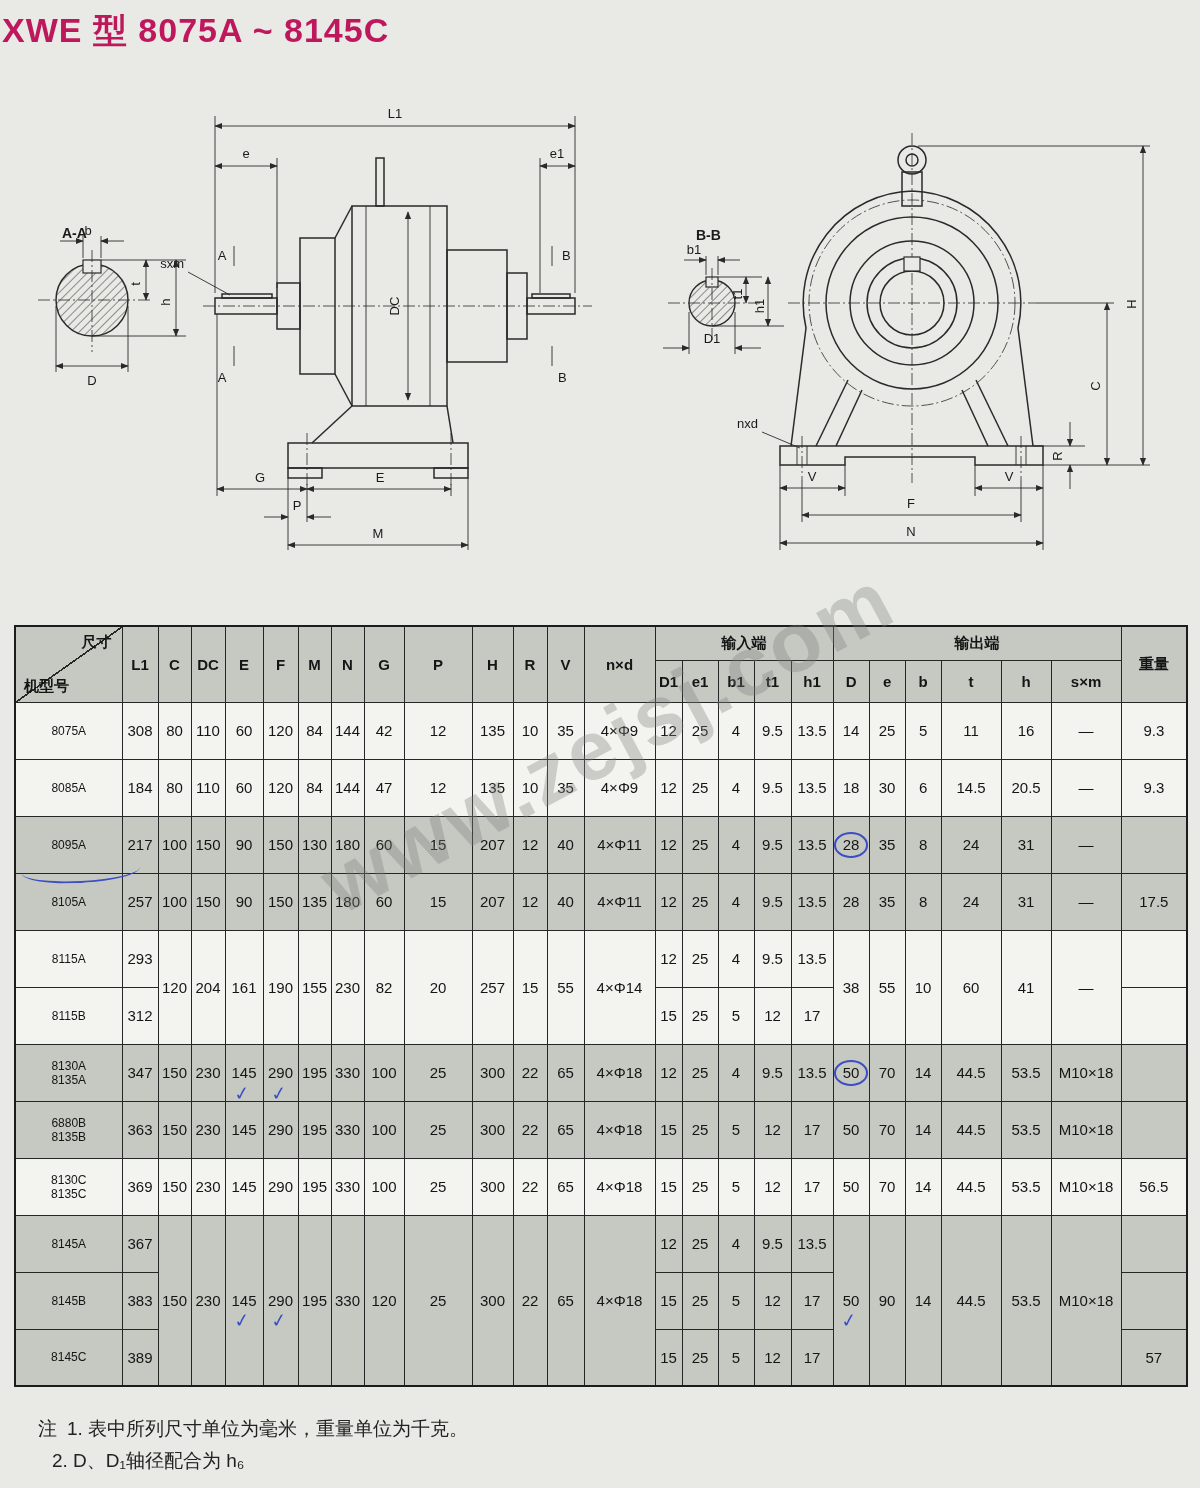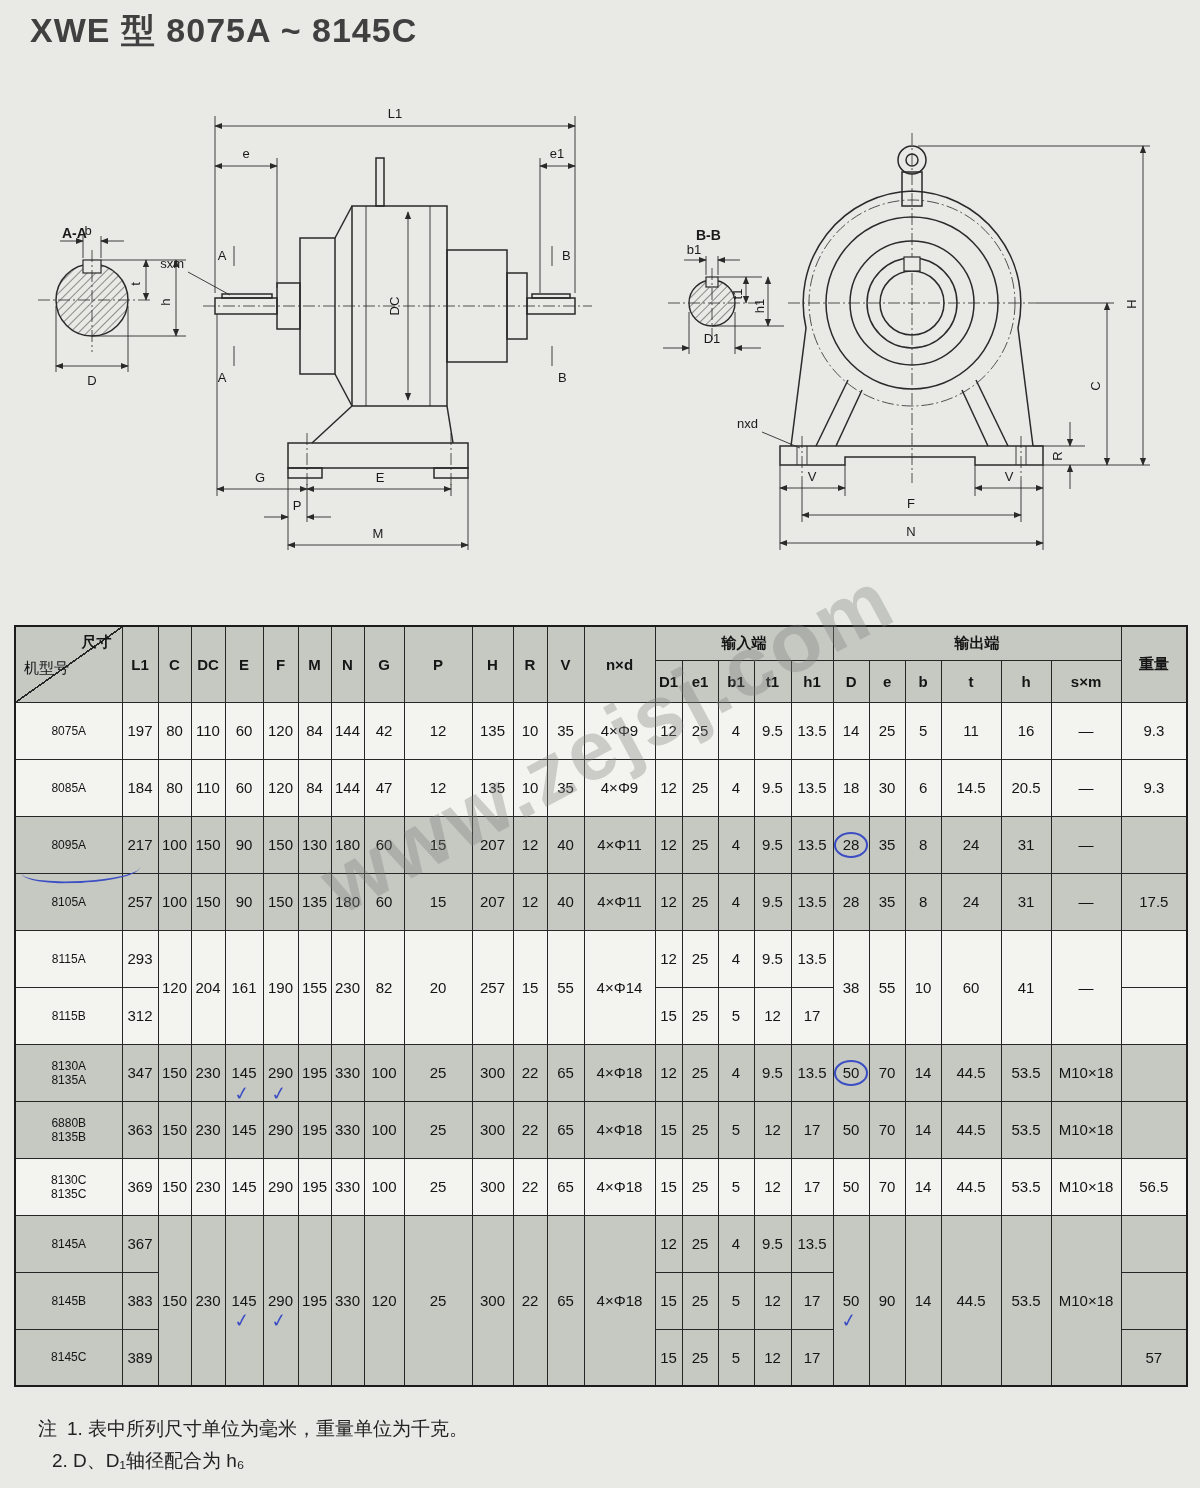--- a/index.html
+++ b/index.html
@@ -2,22 +2,22 @@
 <html style="--page-bg: #e9eae5; --row-gray: #c6c8c2; --row-white: #f3f3ef; --pen-blue: #3b4ec4; --line-dark: #262626;"><head>
 <meta charset="utf-8">
 <style>
   html,body{margin:0;padding:0;}
   body{
     width:1200px;height:1488px;position:relative;overflow:hidden;
     background:var(--page-bg,#e9eae5);
     font-family:"Liberation Sans","DejaVu Sans",sans-serif;color:#151515;
   }
   .page-title{
-    position:absolute;left:30px;top:8px;font-size:34px;font-weight:bold;
-    letter-spacing:1px;color:#404040;
+    position:absolute;left:2px;top:8px;font-size:34px;font-weight:bold;
+    letter-spacing:1px;color:#be185d;
   }
   
   .drawing-wrap{position:absolute;left:0;top:88px;width:1200px;height:528px;}
   svg text{font-family:"Liberation Sans","DejaVu Sans",sans-serif;font-size:13px;fill:#1a1a1a;}
   svg text.sec{font-size:14px;font-weight:bold;}
   .outline{stroke:#2a2a2a;stroke-width:1.5;fill:none;}
   .thin{stroke:#2a2a2a;stroke-width:0.9;fill:none;}
   .cl{stroke:#2a2a2a;stroke-width:0.8;fill:none;stroke-dasharray:12 3 2 3;}
   .keyfill{fill:var(--page-bg,#e9eae5);stroke:#2a2a2a;stroke-width:1.2;}
   
@@ -33,21 +33,21 @@
   tbody tr{height:57px;}
   tbody .row-gray th,tbody .row-gray td{background:var(--row-gray,#c6c8c2);}
   tbody .row-white th,tbody .row-white td{background:var(--row-white,#f3f3ef);}
   th.model{font-weight:normal;font-size:12px;}
   th.corner{
     background:
       linear-gradient(to bottom right,transparent calc(50% - 0.8px),#262626 calc(50% - 0.8px),#262626 calc(50% + 0.8px),transparent calc(50% + 0.8px)),
       var(--row-gray,#c6c8c2);
   }
   .corner-top{position:absolute;top:6px;right:10px;font-weight:bold;}
-  .corner-bottom{position:absolute;bottom:24px;left:8px;font-weight:normal;}
+  .corner-bottom{position:absolute;bottom:6px;left:8px;font-weight:bold;}
   .pen-circle{
     display:inline-block;border:2px solid var(--pen-blue,#3b4ec4);
     border-radius:50%;padding:2px 7px 3px;
   }
   .pen-check{
     position:absolute;left:22%;top:calc(50% + 9px);z-index:4;
     color:var(--pen-blue,#3b4ec4);font-size:19px;font-weight:bold;
     transform:rotate(-8deg);pointer-events:none;
   }
   .mark-squiggle::after{
@@ -332,21 +332,21 @@
       <th>t</th>
       <th>h</th>
       <th>s×m</th>
     </tr>
   </thead>
   <tbody>
         <tr class="row-white">
           <th class="model">
             <div>8075A</div>
           </th>
-          <td><span class="val">197</span></td>
+          <td><span class="val">308</span></td>
           <td><span class="val">80</span></td>
           <td><span class="val">110</span></td>
           <td><span class="val">60</span></td>
           <td><span class="val">120</span></td>
           <td><span class="val">84</span></td>
           <td><span class="val">144</span></td>
           <td><span class="val">42</span></td>
           <td><span class="val">12</span></td>
           <td><span class="val">135</span></td>
           <td><span class="val">10</span></td>

